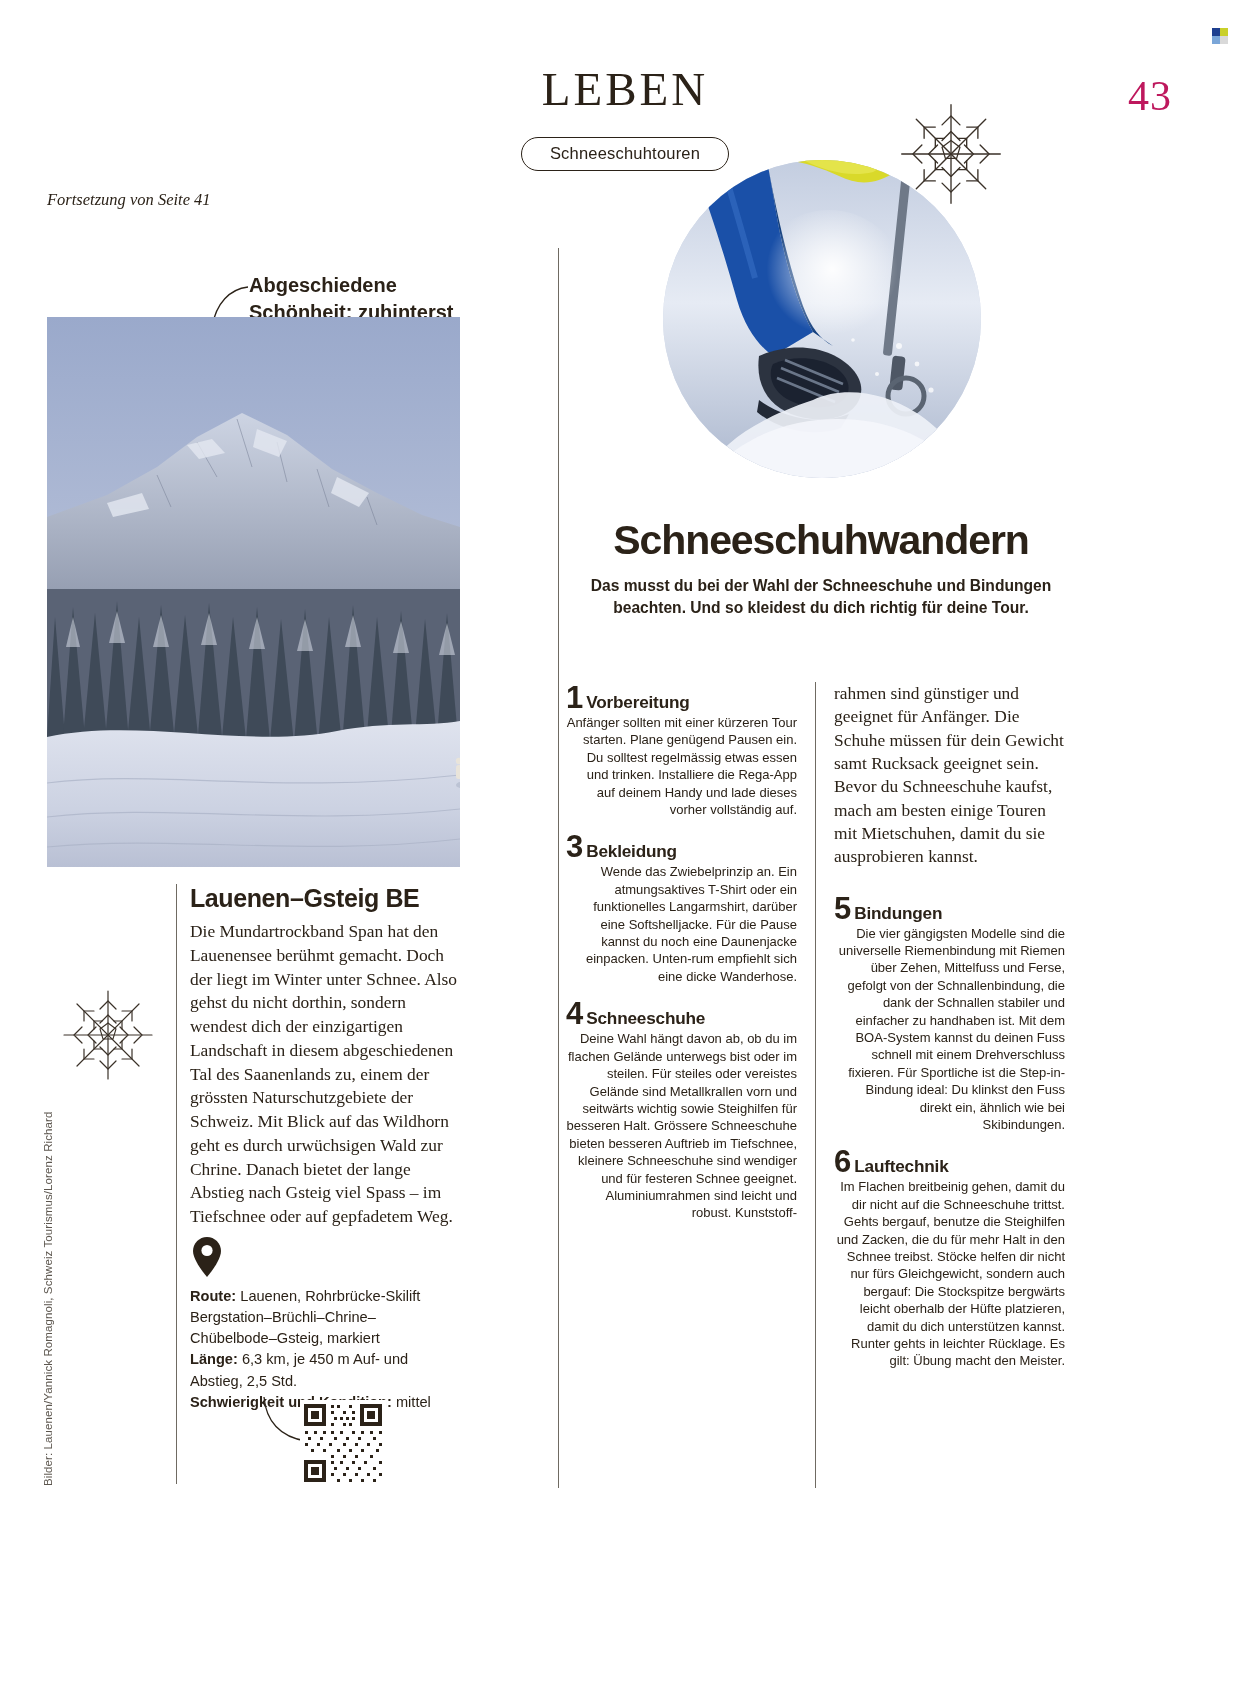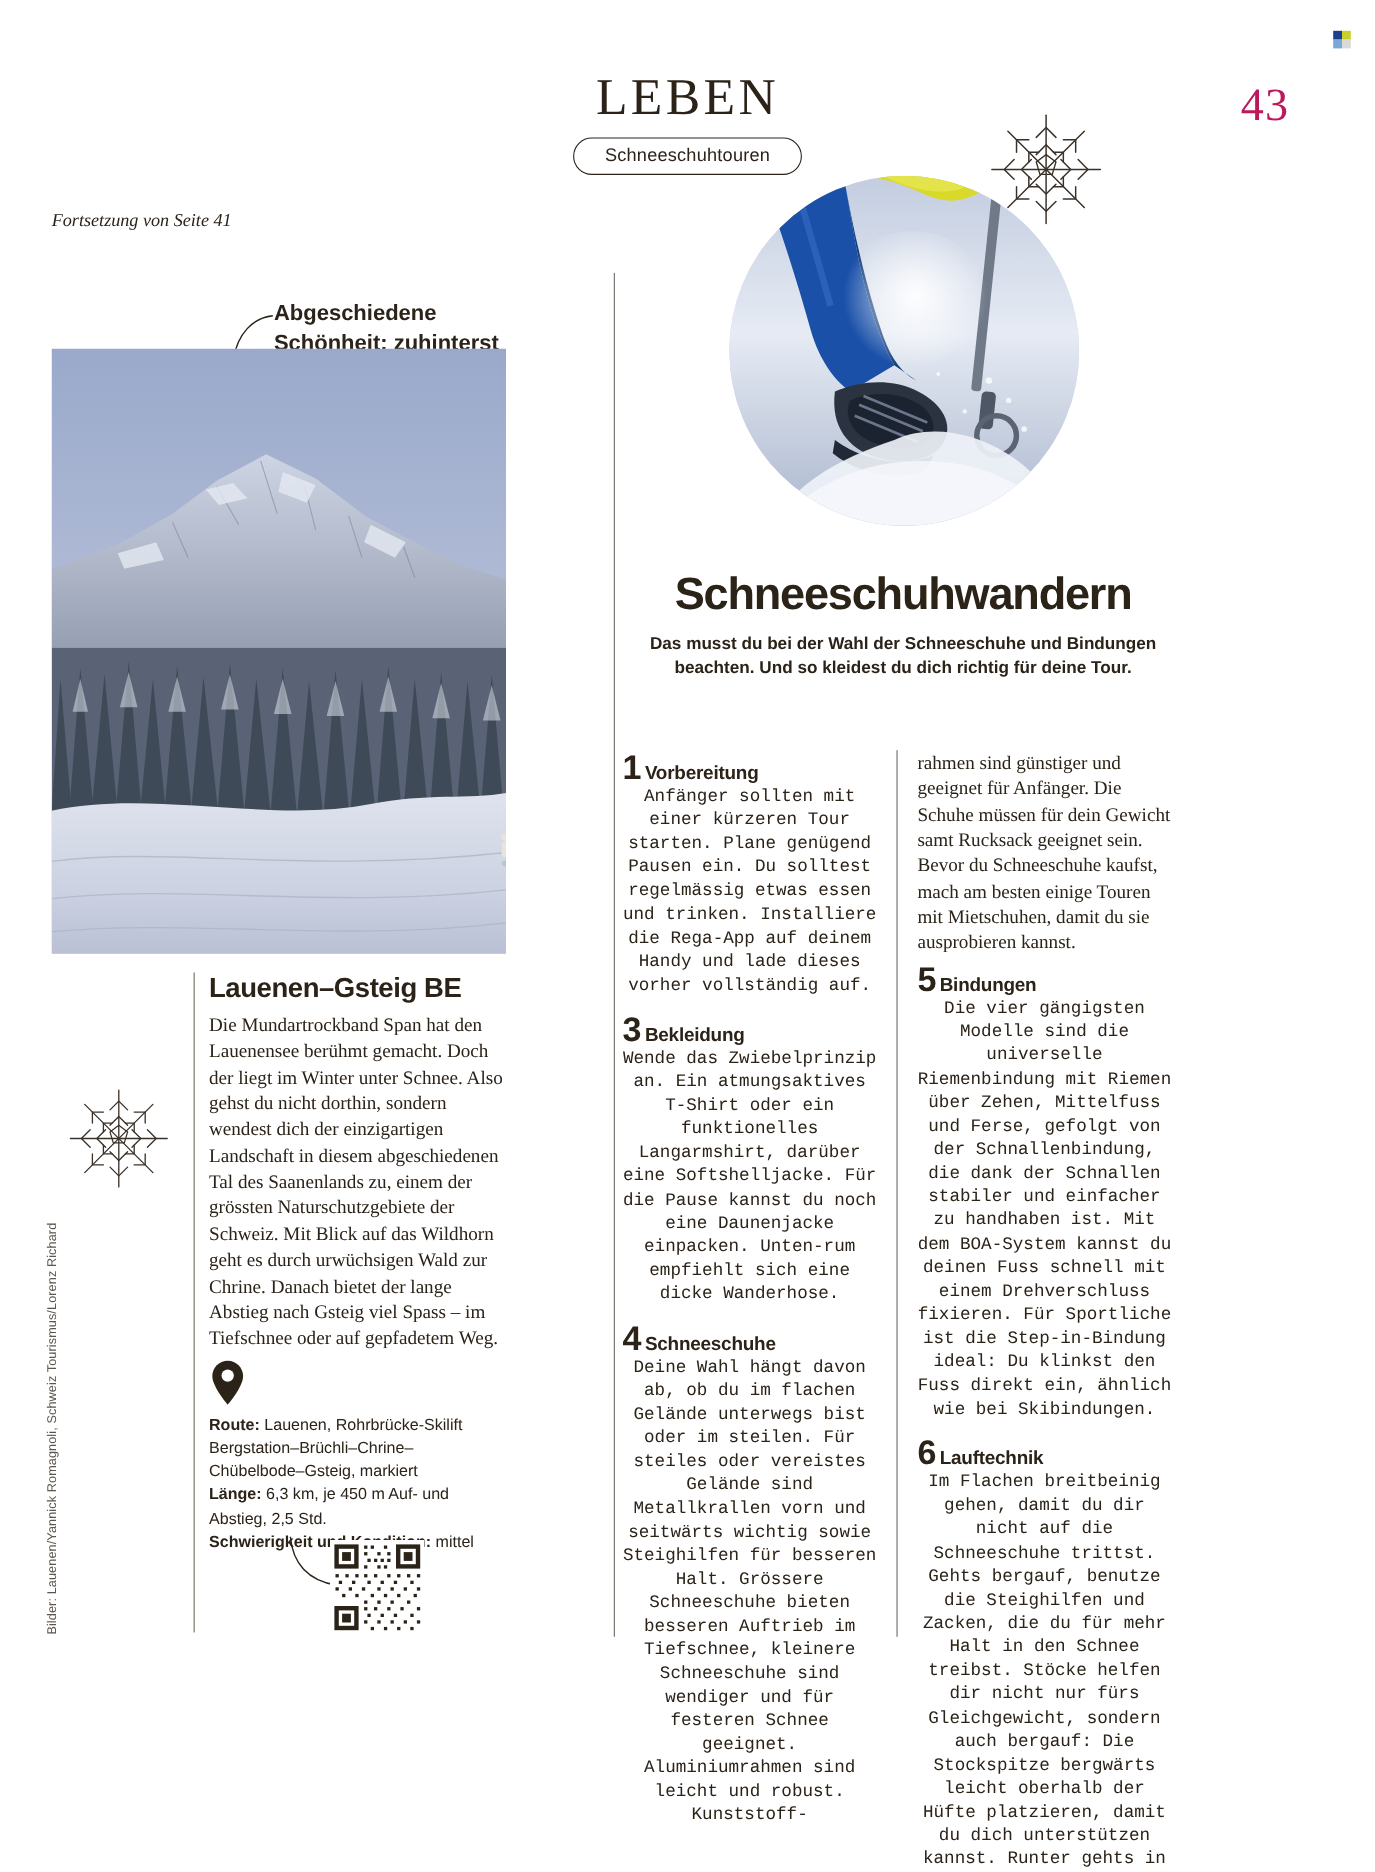--- a/index.html
+++ b/index.html
@@ -45,21 +45,21 @@
   #kicker-title {
     font-family: "Liberation Serif", serif;
     font-size: 47px;
     letter-spacing: 3px;
     font-weight: 400;
     color: #2b2218;
     line-height: 1;
   }
   #section-pill {
     display: inline-block;
-    margin-top: 12px;
+    margin-top: 24px;
     border: 1.5px solid #2b2218;
     border-radius: 20px;
     padding: 6px 28px 7px 28px;
     font-size: 16.5px;
     font-weight: 400;
     letter-spacing: 0.2px;
     color: #2b2218;
   }
   #page-number {
     position: absolute;
@@ -291,33 +291,33 @@
     color: #2b2218;
   }
   .tip-label {
     font-size: 17.2px;
     font-weight: 700;
     letter-spacing: -0.2px;
     margin-left: 4px;
     color: #2b2218;
   }
   .tip-text {
-    font-family: Liberation Mono, monospace;
-    font-size: 16px;
+    font-family: Liberation Sans, sans-serif;
+    font-size: 13px;
     line-height: 1.34;
     color: #2b2218;
     margin: 0 0 13px 0;
-    text-align: center;
+    text-align: right;
   }
   .cont-text {
     font-family: "Liberation Serif", serif;
     font-size: 17.4px;
     line-height: 1.34;
     color: #2b2218;
-    margin: 0 0 6px 0;
+    margin: 0 0 24px 0;
   }
 </style>
 </head>
 <body>
 
 <div id="corner-marker">
   <div class="q q1"></div>
   <div class="q q2"></div>
   <div class="q q3"></div>
   <div class="q q4"></div>

